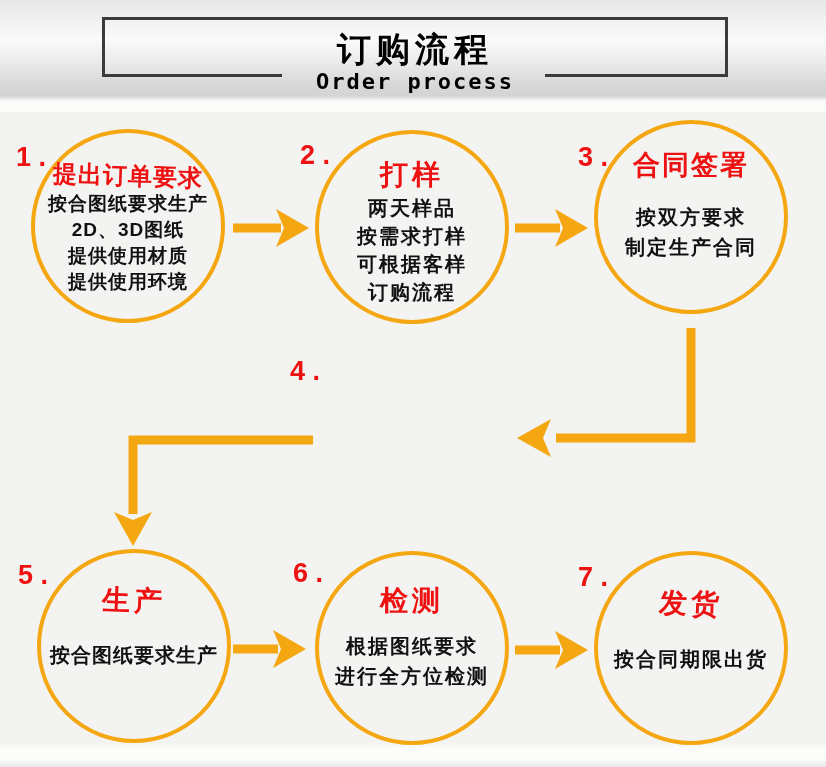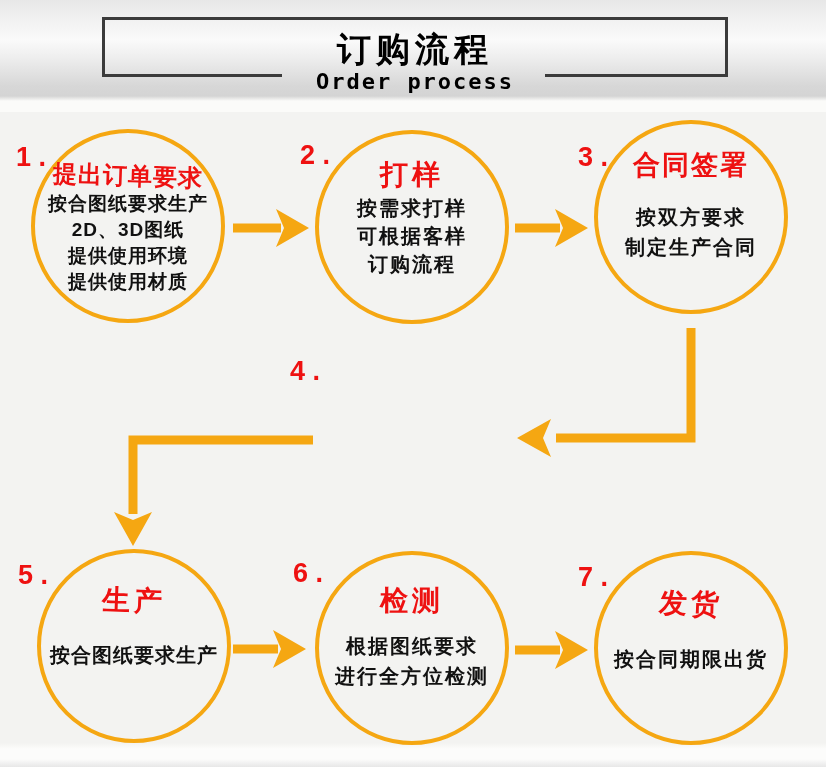--- a/index.html
+++ b/index.html
@@ -144,28 +144,29 @@
   <div class="num" id="n4">4 .</div>
   <div class="num" id="n5">5 .</div>
   <div class="num" id="n6">6 .</div>
   <div class="num" id="n7">7 .</div>
 
   <div class="circle" id="c1">
     <div class="c-title">提出订单要求</div>
     <div class="c-lines">
       <div>按合图纸要求生产</div>
       <div>2D、3D图纸</div>
+      <div>提供使用材质</div>
       <div>提供使用环境</div>
-      <div>提供使用材质</div>
     </div>
   </div>
 
   <div class="circle" id="c2">
     <div class="c-title">打样</div>
     <div class="c-lines">
+      <div>两天样品</div>
       <div>按需求打样</div>
       <div>可根据客样</div>
       <div>订购流程</div>
     </div>
   </div>
 
   <div class="circle" id="c3">
     <div class="c-title">合同签署</div>
     <div class="c-lines">
       <div>按双方要求</div>

